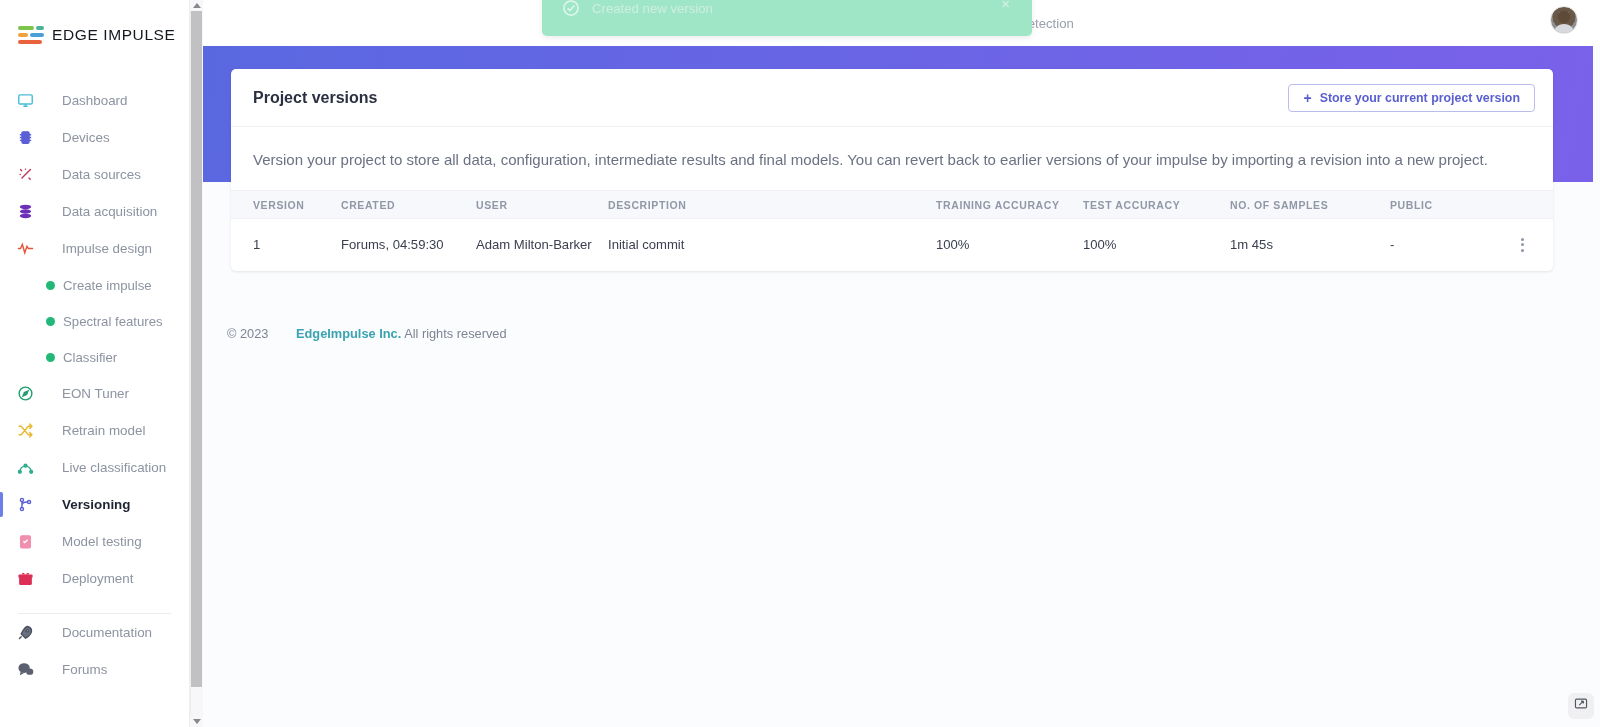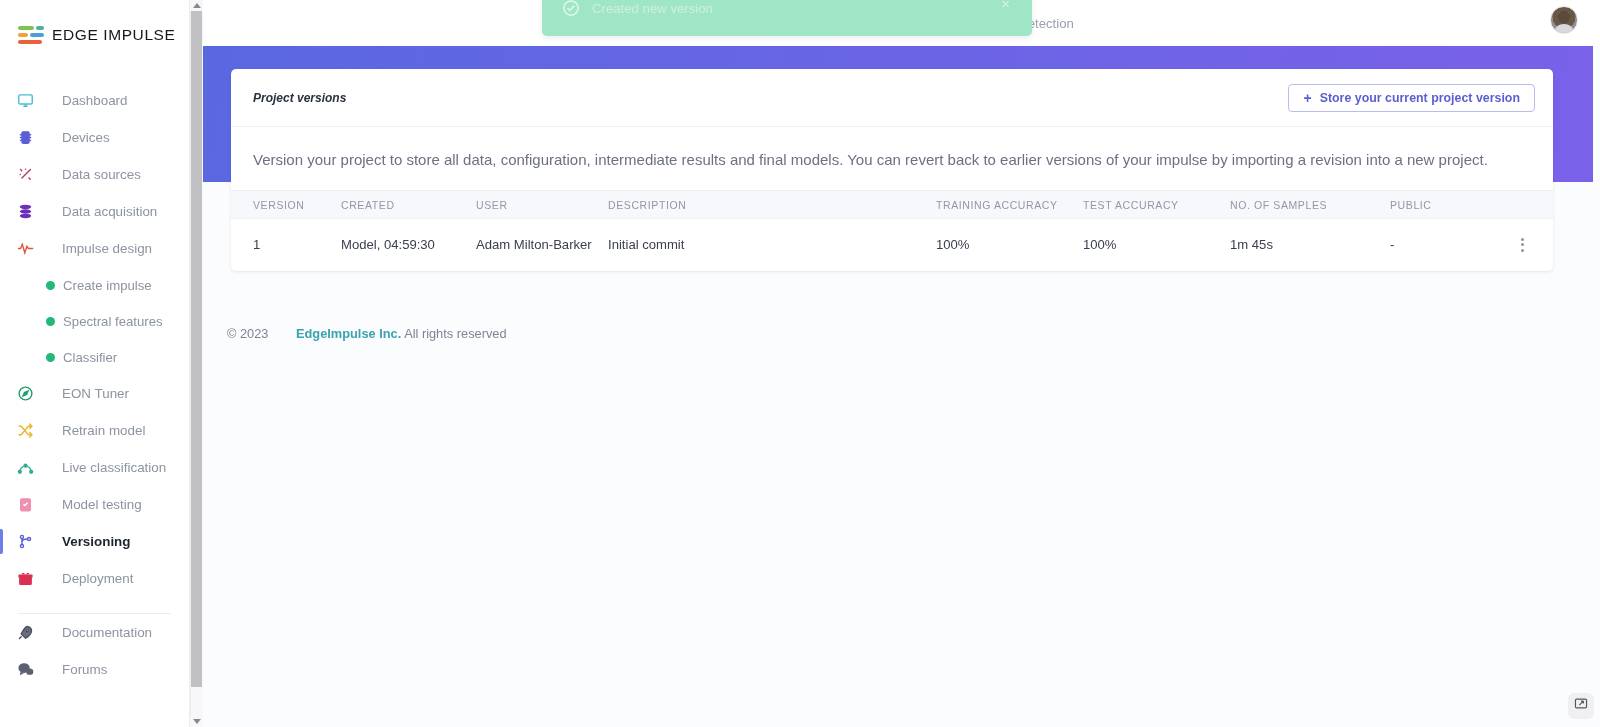--- a/index.html
+++ b/index.html
@@ -166,21 +166,21 @@
     width: 1322px; height: 202px;
     background: #fff; border-radius: 5px;
     box-shadow: 0 1px 3px rgba(25,30,50,.10);
     overflow: hidden;
     z-index: 20;
   }
   .card-head {
     height: 58px; display: flex; align-items: center; justify-content: space-between;
     padding: 0 18px 0 22px; border-bottom: 1px solid #eef0f4;
   }
-  .card-title { font-size: 12px; font-weight: 600; color: #2b3040; font-style: italic; }
+  .card-title { font-size: 16px; font-weight: 600; color: #2b3040; }
   .store-btn {
     display: inline-flex; align-items: center; gap: 8px;
     height: 28px; padding: 0 14px;
     border: 1px solid #b9bcec; border-radius: 4px;
     background: #fff; color: #5a5fd0;
     font-size: 12.4px; font-weight: 600; cursor: pointer;
     font-family: "Liberation Sans", sans-serif;
   }
   .store-btn .plus { font-size: 14px; font-weight: 700; line-height: 1; }
 
@@ -191,21 +191,21 @@
 
   
   .tbl { width: 100%; border-collapse: collapse; table-layout: fixed; }
   .tbl thead th {
     background: #f7f8fb;
     border-top: 1px solid #eef0f4;
     border-bottom: 1px solid #eef0f4;
     text-align: left;
     height: 28px;
     padding: 0 8px 0 0;
-    font-size: 10.5px; font-weight: 400; letter-spacing: .6px;
+    font-size: 10.5px; font-weight: 700; letter-spacing: .6px;
     color: #9097a6; text-transform: uppercase;
     white-space: nowrap;
   }
   .tbl thead th:first-child { padding-left: 22px; }
   .tbl tbody td {
     height: 52px; padding: 0 8px 0 0;
     font-size: 13.1px; color: #3b4050; white-space: nowrap;
   }
   .tbl tbody td:first-child { padding-left: 22px; }
   .kebab { display: flex; flex-direction: column; gap: 2.5px; align-items: center; cursor: pointer; }
@@ -335,40 +335,40 @@
           <svg width="17" height="17" viewBox="0 0 24 24" fill="none" stroke="#2fae8f" stroke-width="2" stroke-linecap="round">
               <path d="M4 18a8 8 0 0116 0"></path>
               <circle cx="4" cy="18" r="2" fill="#2fae8f"></circle>
               <circle cx="20" cy="18" r="2" fill="#2fae8f"></circle>
               <circle cx="12" cy="9.5" r="2" fill="#2fae8f"></circle>
             </svg>
         </span>
         <span class="lbl">Live classification</span>
       </div>
 
-      <div class="nav-item">
-        <span class="nav-icon">
-          <svg width="17" height="17" viewBox="0 0 24 24" fill="#f08fae" stroke="#f08fae" stroke-width="1.6">
-              <rect x="5" y="4" width="14" height="17" rx="2"></rect>
-              <path d="M9 11.5l2 2 4-4" stroke="#fff" fill="none" stroke-width="2"></path>
-            </svg>
-        </span>
-        <span class="lbl">Model testing</span>
-      </div>
-
       <div class="nav-item active">
         <span class="nav-icon">
           <svg width="17" height="17" viewBox="0 0 24 24" fill="none" stroke="#5b5fd6" stroke-width="2" stroke-linecap="round">
               <circle cx="7" cy="5.5" r="2.2"></circle>
               <circle cx="7" cy="18.5" r="2.2"></circle>
               <circle cx="17" cy="8.5" r="2.2"></circle>
               <path d="M7 7.7v8.6M7 13c0-2.6 2-4.5 8-4.5"></path>
             </svg>
         </span>
         <span class="lbl">Versioning</span>
+      </div>
+
+      <div class="nav-item">
+        <span class="nav-icon">
+          <svg width="17" height="17" viewBox="0 0 24 24" fill="#f08fae" stroke="#f08fae" stroke-width="1.6">
+              <rect x="5" y="4" width="14" height="17" rx="2"></rect>
+              <path d="M9 11.5l2 2 4-4" stroke="#fff" fill="none" stroke-width="2"></path>
+            </svg>
+        </span>
+        <span class="lbl">Model testing</span>
       </div>
 
       <div class="nav-item">
         <span class="nav-icon">
           <svg width="17" height="17" viewBox="0 0 24 24" fill="#dc2f55">
               <rect x="3" y="10" width="18" height="11" rx="1.5"></rect>
               <rect x="2" y="6.5" width="20" height="4.5" rx="1.2"></rect>
               <path d="M12 6.5c-2-3.5-6-2.5-5 0zM12 6.5c2-3.5 6-2.5 5 0z"></path>
             </svg>
         </span>
@@ -469,21 +469,21 @@
             <th>TRAINING ACCURACY</th>
             <th>TEST ACCURACY</th>
             <th>NO. OF SAMPLES</th>
             <th>PUBLIC</th>
             <th></th>
           </tr>
         </thead>
         <tbody>
           <tr>
             <td>1</td>
-            <td>Model, 04:59:30</td>
+            <td>Forums, 04:59:30</td>
             <td>Adam Milton-Barker</td>
             <td>Initial commit</td>
             <td>100%</td>
             <td>100%</td>
             <td>1m 45s</td>
             <td>-</td>
             <td>
               <span class="kebab">
                   <i></i>
                   <i></i>

